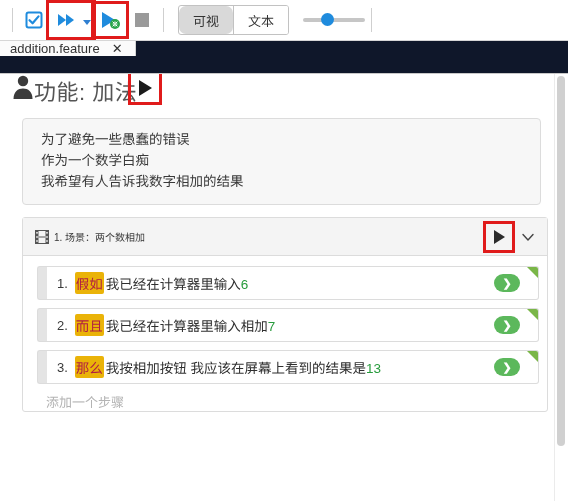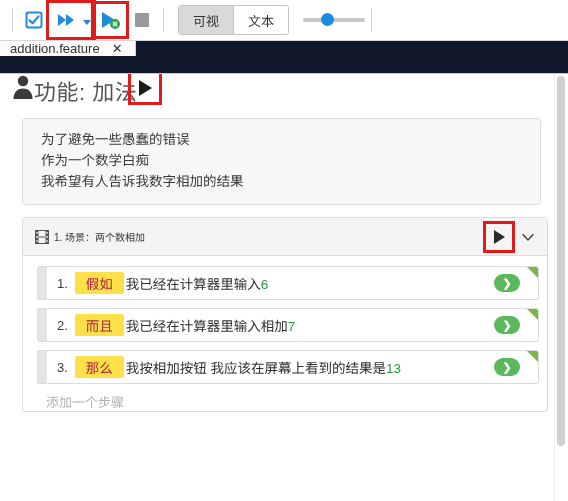--- a/index.html
+++ b/index.html
@@ -100,20 +100,21 @@
     align-items: center;
     font-size: 13px;
     color: #333;
     background: #ffffff;
     cursor: pointer;
     border: none;
     font-family: inherit;
   }
   .seg-btn.active {
     background: #d9d9d9;
+    border-radius: 7px;
   }
   .seg-btn + .seg-btn {
     border-left: 1px solid #c2c2c2;
   }
   .slider-wrap {
     display: flex;
     align-items: center;
     margin-left: 14px;
     flex: none;
     position: relative;
@@ -329,22 +330,22 @@
   }
   .step-num {
     font-size: 13px;
     color: #3a3a3a;
     margin-right: 7px;
     flex: none;
   }
   .step-kw {
     font-size: 13.5px;
     color: #b01e43;
-    background: #fde047;
-    padding: 1px 11px;
+    background: #eab308;
+    padding: 1px 1px;
     border-radius: 2px;
     flex: none;
   }
   .step-text {
     font-size: 13.5px;
     color: #2f2f2f;
     margin-left: 2px;
     white-space: nowrap;
     text-align: center;
   }

